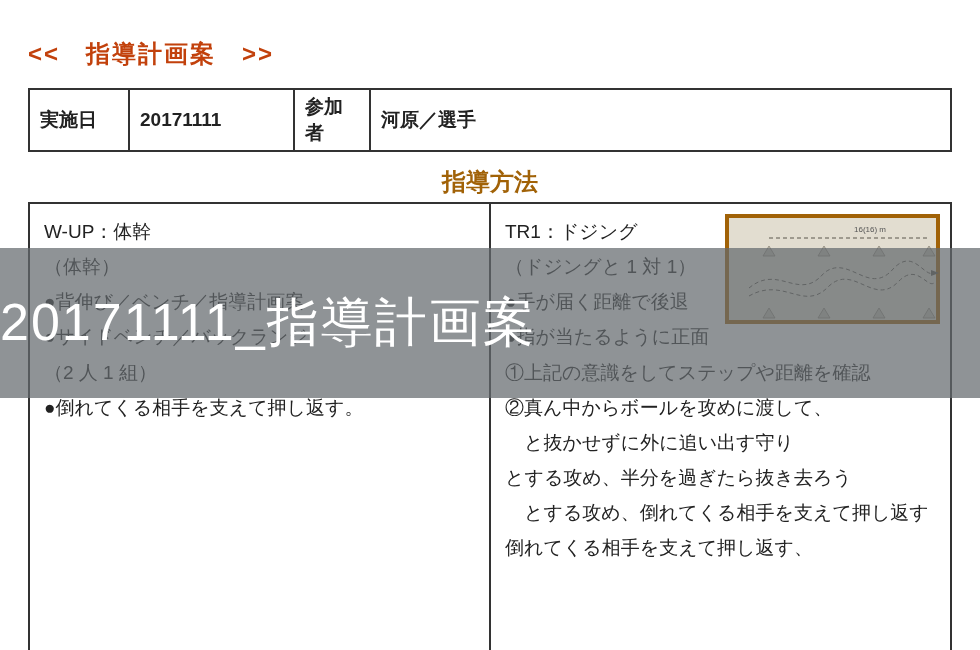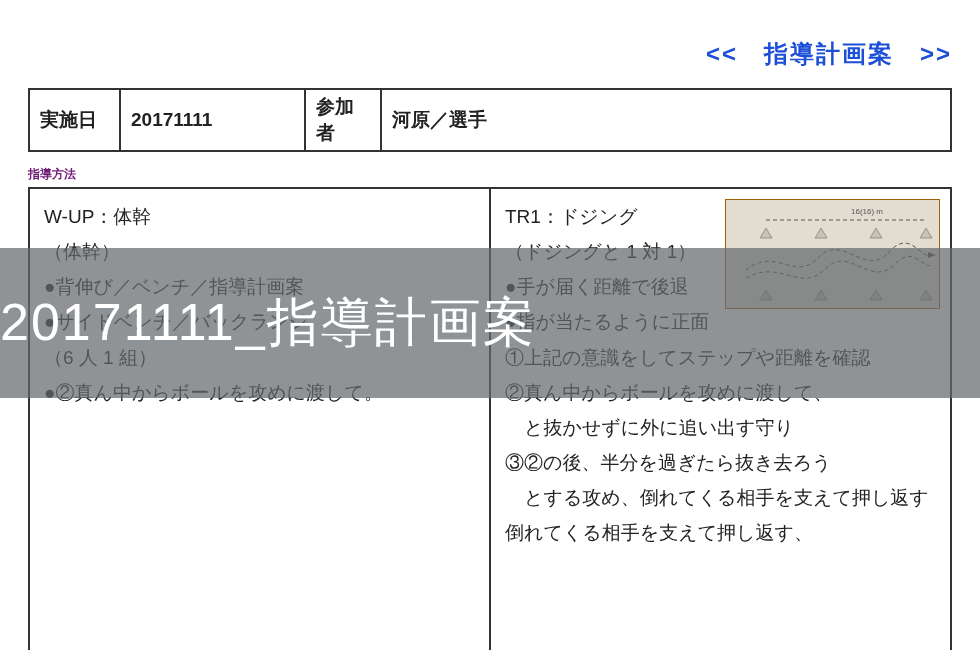--- a/index.html
+++ b/index.html
@@ -9,50 +9,51 @@
       background: #ffffff;
       font-family: "Hiragino Kaku Gothic Pro", "Meiryo", sans-serif;
       position: relative;
       overflow: hidden;
     }
     .doc-wrap {
       padding: 20px 28px;
       position: relative;
     }
     .title {
-      text-align: right;
+      text-align: left;
       font-size: 24px;
       font-weight: 600;
       letter-spacing: 2px;
       margin-top: 18px;
       margin-bottom: 18px;
-      color: #1d4ed8;
+      color: #c2410c;
     }
     table.header-tbl {
       width: 100%;
       border-collapse: collapse;
       margin-bottom: 8px;
     }
     table.header-tbl td {
       border: 2px solid #333;
       padding: 4px 10px;
       font-size: 19px;
       font-weight: 600;
       color: #222;
       vertical-align: middle;
       height: 32px;
     }
-    td.lbl { width: 91px; }
+    td.lbl { width: 100px; }
     td.mid { width: 76px; }
-    td.v1 { width: 185px; }
+    td.v1 { width: 165px; }
     .section-heading {
-      font-size: 12px;
+      text-align: center;
+      font-size: 24px;
       font-weight: 600;
       padding: 6px 0 4px 0;
-      color: #701a75;
+      color: #a16207;
     }
     table.body-tbl {
       width: 100%;
       border-collapse: collapse;
     }
     table.body-tbl td {
       border: 2px solid #333;
       vertical-align: top;
       padding: 10px 14px 10px 14px;
       font-size: 19px;
@@ -62,21 +63,21 @@
       width: 50%;
       position: relative;
     }
     .diagram {
       position: absolute;
       right: 10px;
       top: 10px;
       width: 215px;
       height: 110px;
       background: #e2ddd0;
-      border: 1px solid #a16207;
+      border: 4px solid #a16207;
     }
     .overlay-band {
       position: absolute;
       left: 0;
       right: 0;
       top: 248px;
       height: 150px;
       background: rgba(100,105,110,0.72);
       display: flex;
       align-items: center;
@@ -114,22 +115,22 @@
   <div class="section-heading">指導方法</div>
 
   <table class="body-tbl">
     <tbody>
         <tr>
       <td>
         <div>W-UP：体幹</div>
         <div>（体幹）</div>
         <div>●背伸び／ベンチ／指導計画案</div>
         <div>●サイドベンチ／バックランジ</div>
-        <div>（6 人 1 組）</div>
-        <div>●②真ん中からボールを攻めに渡して。</div>
+        <div>（2 人 1 組）</div>
+        <div>●倒れてくる相手を支えて押し返す。</div>
         <br><br><br><br><br><br><br>
       </td>
       <td>
         <div class="diagram">
           <svg width="215" height="110">
             <text x="125" y="14" class="dlabel">16(16) m</text>
             <line x1="40" y1="20" x2="200" y2="20" class="dashline"></line>
             <polygon class="cone" points="40,28 46,38 34,38"></polygon>
             <polygon class="cone" points="95,28 101,38 89,38"></polygon>
             <polygon class="cone" points="150,28 156,38 144,38"></polygon>
@@ -143,21 +144,21 @@
             <polygon points="202,52 210,55 202,58" fill="#5a564c"></polygon>
           </svg>
         </div>
         <div>TR1：ドジング</div>
         <div>（ドジングと 1 対 1）</div>
         <div>●手が届く距離で後退</div>
         <div>●指が当たるように正面</div>
         <div>①上記の意識をしてステップや距離を確認</div>
         <div>②真ん中からボールを攻めに渡して、</div>
         <div>　と抜かせずに外に追い出す守り</div>
-        <div>③②の後、半分を過ぎたら抜き去ろう</div>
+        <div>とする攻め、半分を過ぎたら抜き去ろう</div>
         <div>　とする攻め、倒れてくる相手を支えて押し返す</div>
         <div>倒れてくる相手を支えて押し返す、</div>
       </td>
     </tr>
   </tbody>
     </table>
 </div>
 
 <div class="overlay-band">
   <div class="overlay-text">20171111_指導計画案</div>

